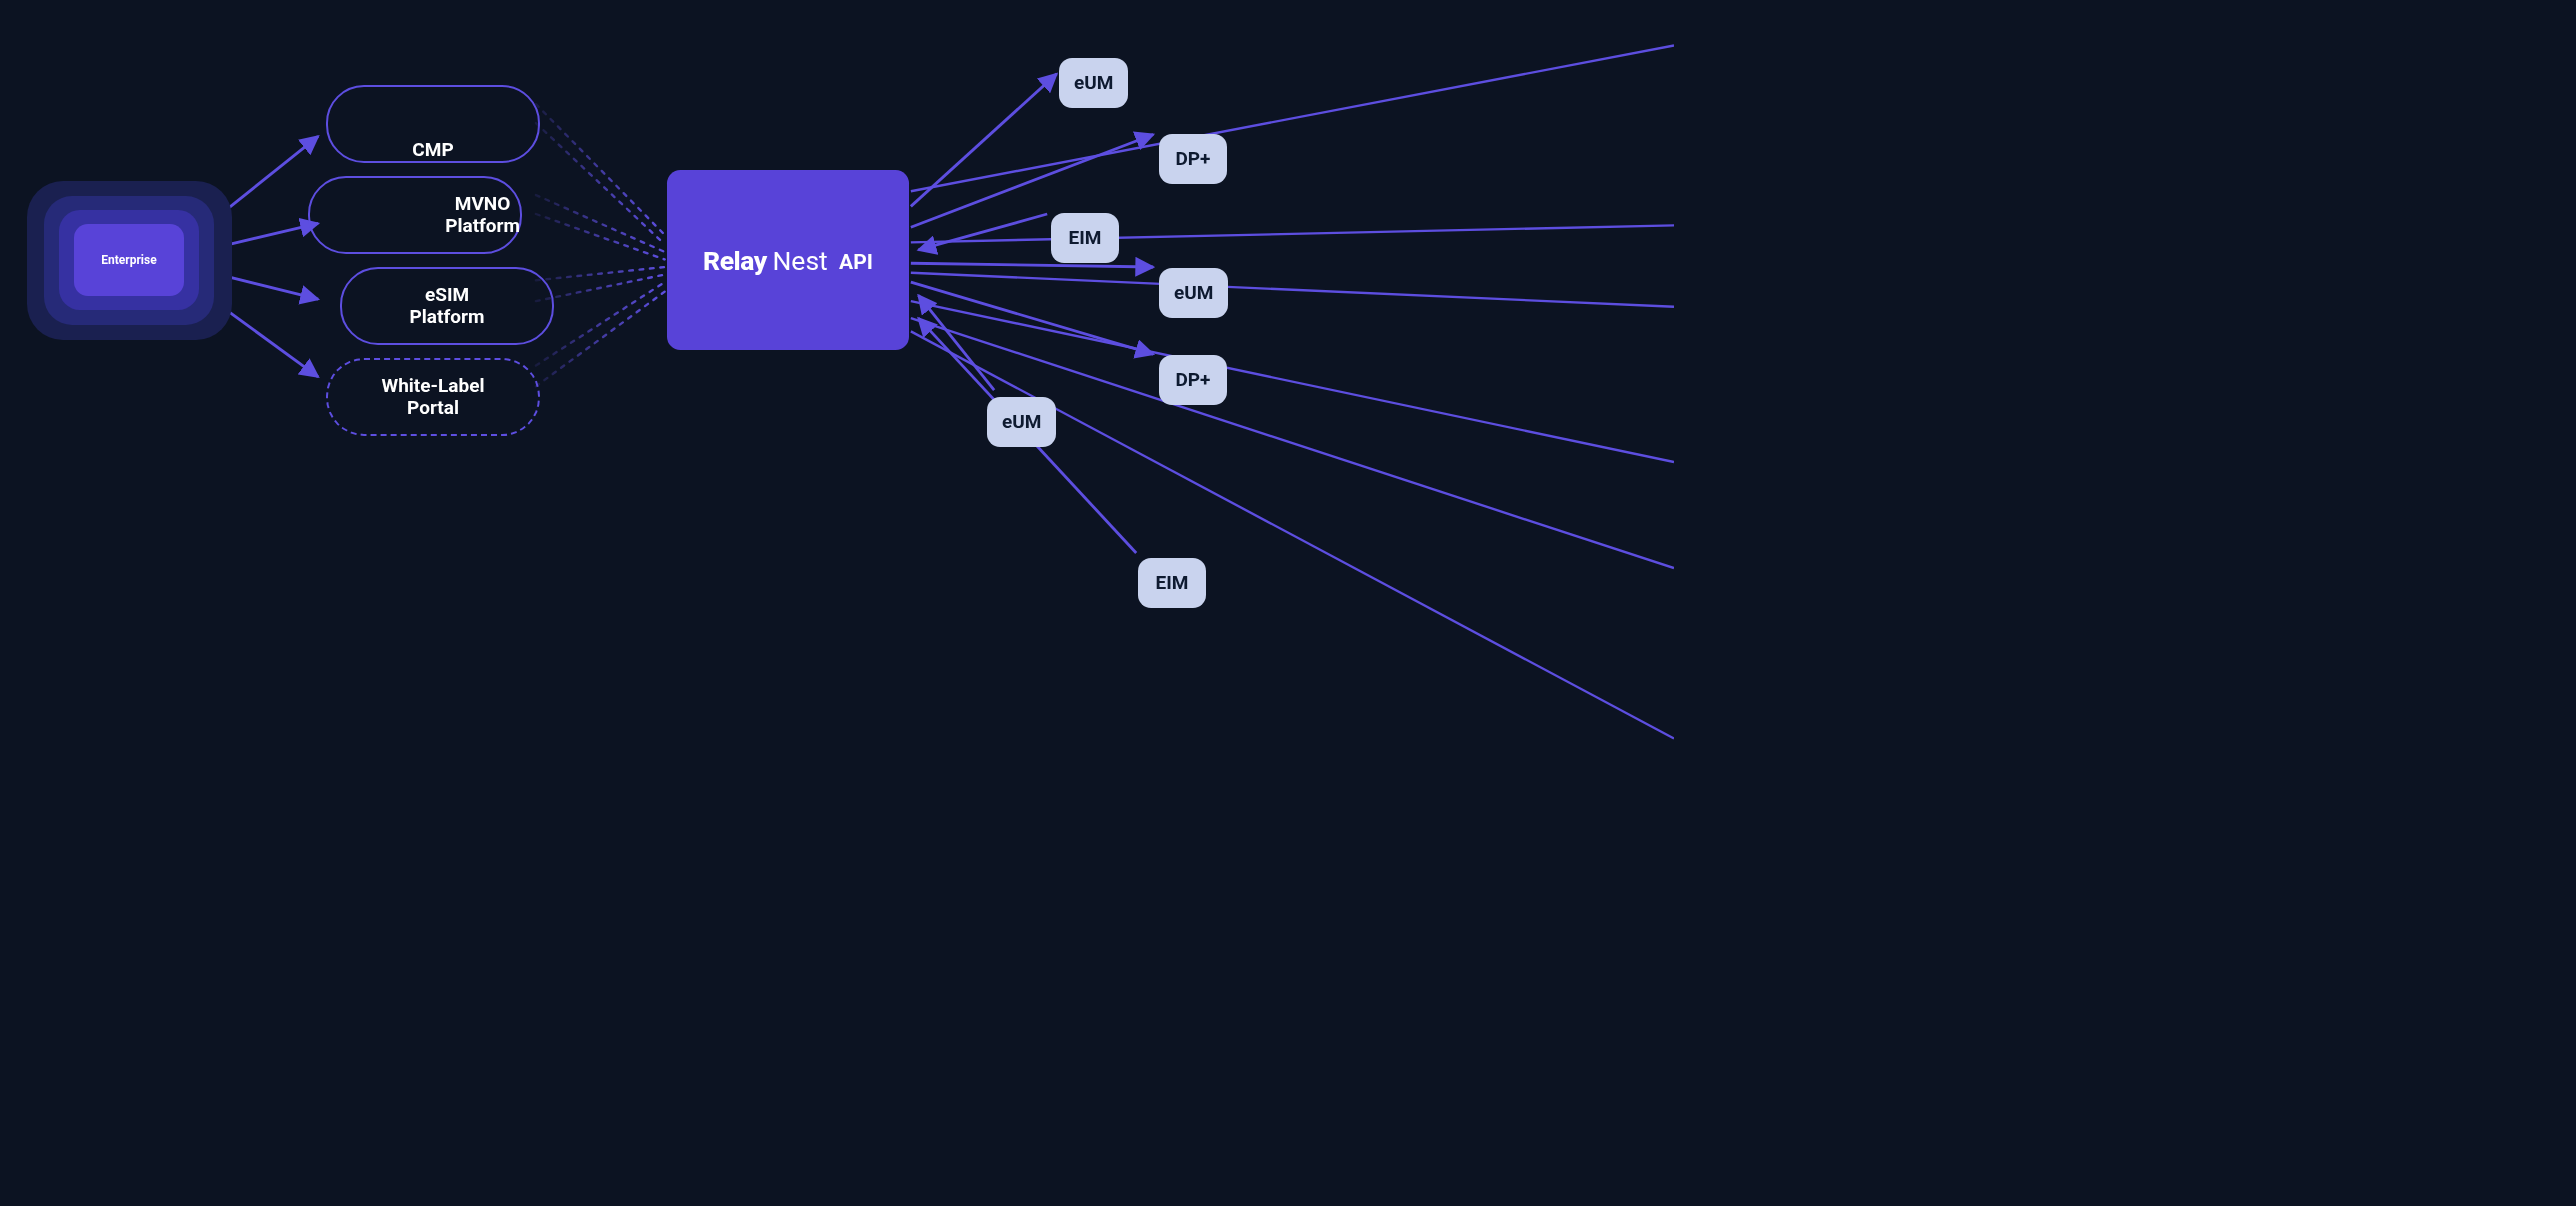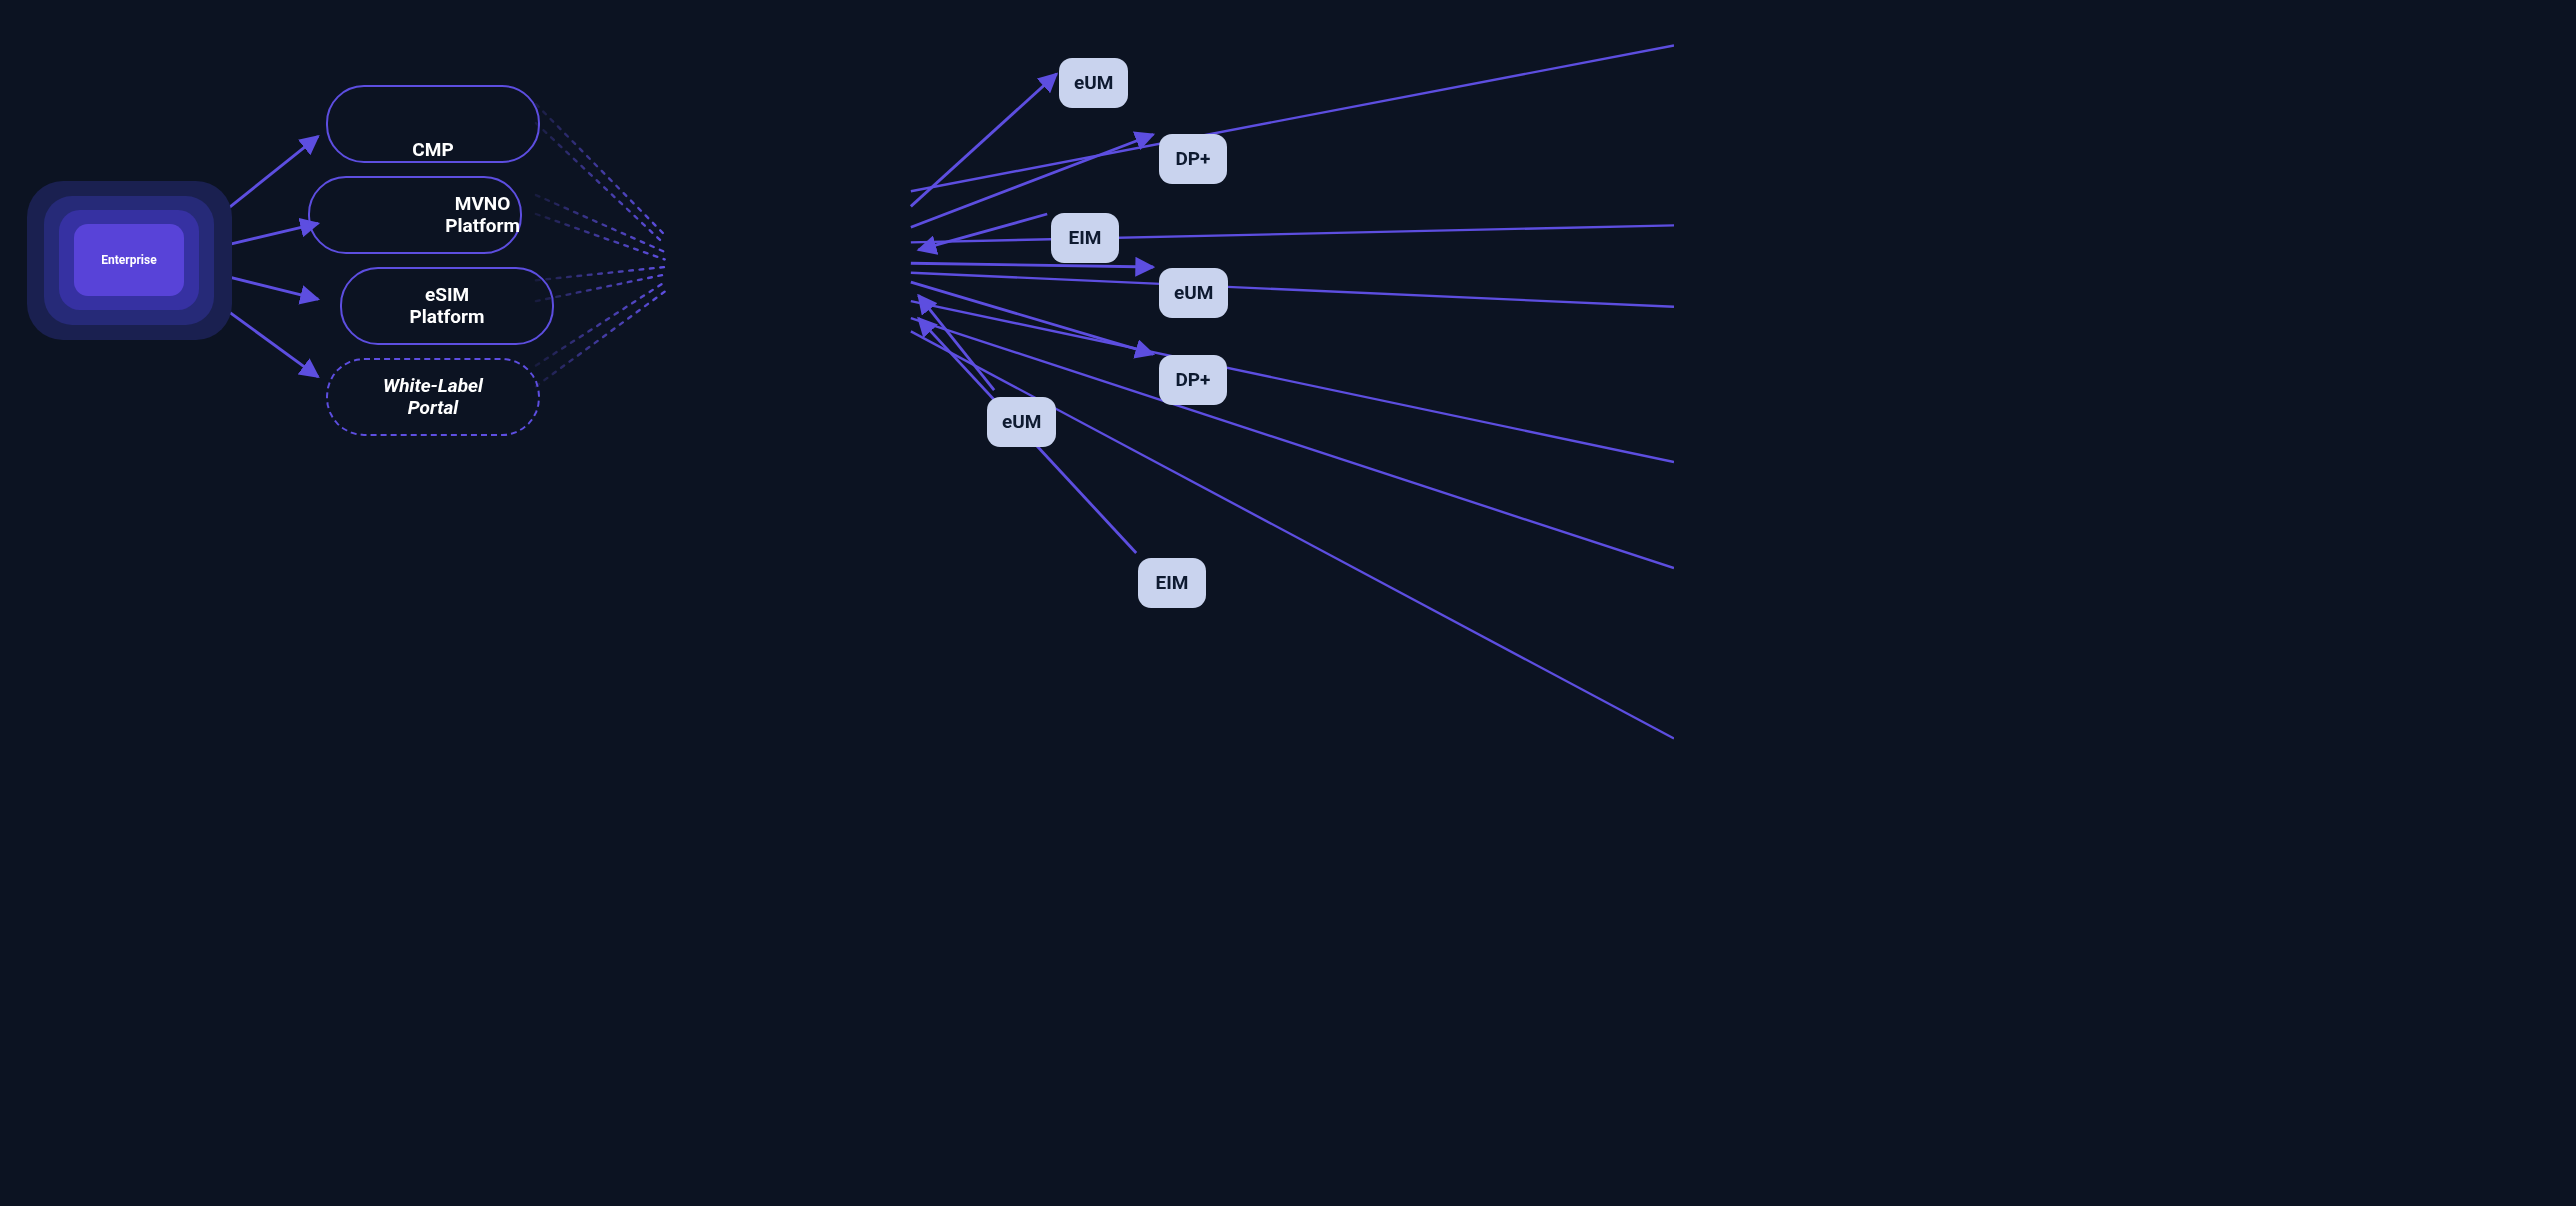--- a/index.html
+++ b/index.html
@@ -83,21 +83,20 @@
     justify-content: center;
     text-align: center;
     font-weight: 700;
     font-size: 19px;
     line-height: 1.15;
     background: transparent;
   }
   .pill.dashed {
     border-style: dashed;
     border-width: 2.8px;
-    font-style: italic;
   }
   .pill span { white-space: pre; }
 
   
   .api-block {
     position: absolute;
     left: 667px; top: 170px;
     width: 242px; height: 180px;
     background: var(--purple);
     border-radius: 13.3px;
@@ -196,20 +195,25 @@
   </div>
   <div class="pill" style="left:340px; top:267px;">
     <span>eSIM
 Platform</span>
   </div>
   <div class="pill dashed" style="left:326px; top:358px;">
     <span>White-Label
 Portal</span>
   </div>
 
+  <div class="api-block">
+    <span class="api-bold">Relay</span>
+      <span class="api-thin">Nest</span>
+    <span class="api-suffix">API</span>
+  </div>
 
   <div class="node" style="left:1059px; top:34px;">
       <span>eUM</span>
     </div>
   <div class="node" style="left:1159px; top:110px;">
       <span>DP+</span>
     </div>
   <div class="node" style="left:1051px; top:189px;">
       <span>EIM</span>
     </div>

